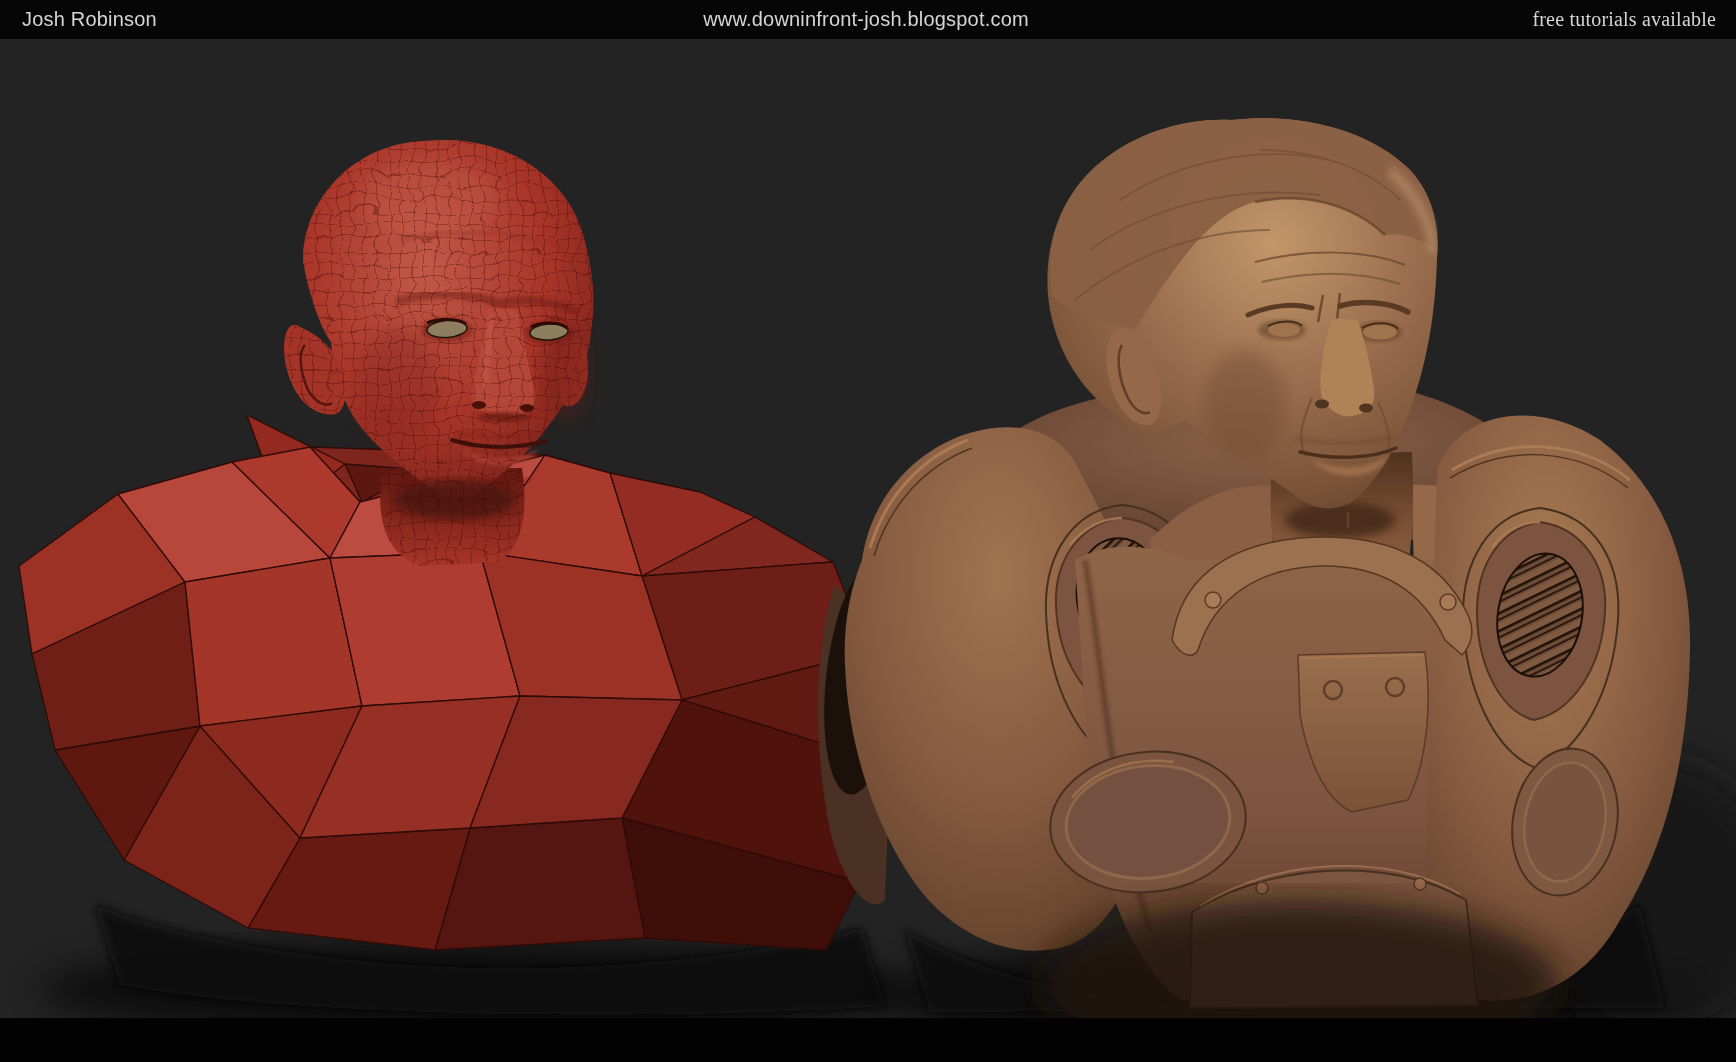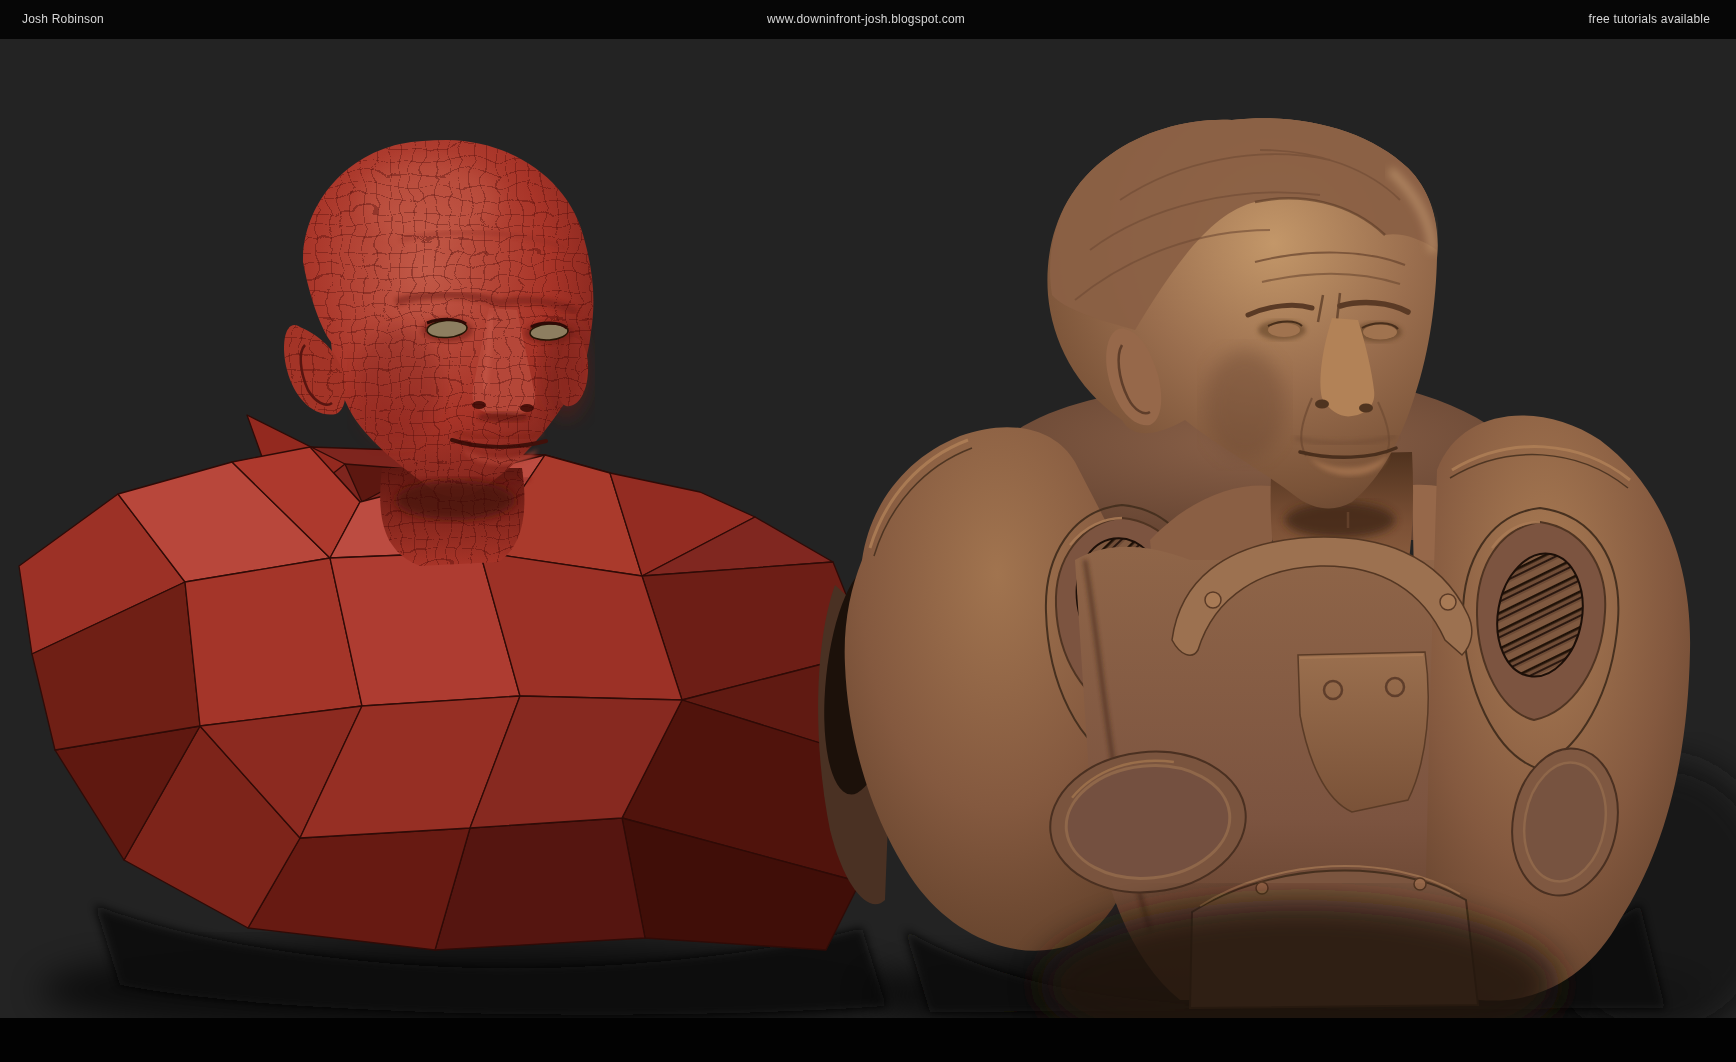--- a/index.html
+++ b/index.html
@@ -5,26 +5,26 @@
   html,body{margin:0;padding:0;}
   body{
     width:1736px;height:1062px;overflow:hidden;position:relative;
     background:var(--background,#232323);
     font-family:"Liberation Sans",sans-serif;
   }
   .bar{position:absolute;left:0;width:100%;z-index:3;}
   #top-bar{top:0;height:39px;background:var(--top-bar,#060606);}
   #bottom-bar{top:1018px;height:44px;background:var(--bottom-bar,#020202);}
   #top-bar span{
-    position:absolute;line-height:39px;font-size:12px;letter-spacing:.2px;
+    position:absolute;line-height:39px;font-size:20px;letter-spacing:.2px;
     color:var(--header-text,#d6d6d6);white-space:nowrap;
   }
   #artist{left:22px;}
   #site{left:50%;transform:translateX(calc(-50% - 30px));margin-left:28px;}
-  #tagline{right:26px;}
+  #tagline{right:20px;font-family:Liberation Serif, serif;}
   #scene{position:absolute;left:0;top:0;z-index:1;}
 </style>
 </head>
 <body>
 
 <div class="bar" id="top-bar">
   <span id="artist">Josh Robinson</span>
   <span id="site">www.downinfront-josh.blogspot.com</span>
   <span id="tagline">free tutorials available</span>
 </div>

